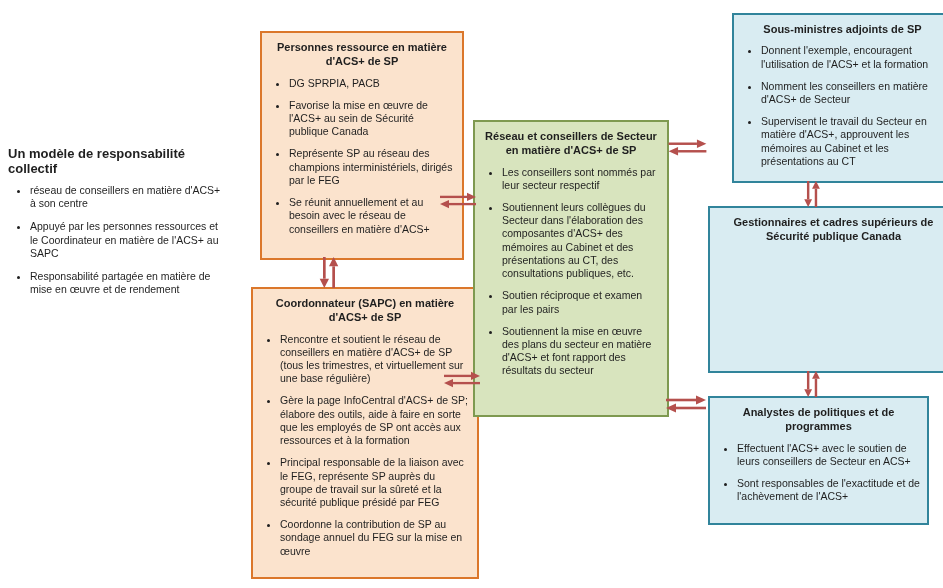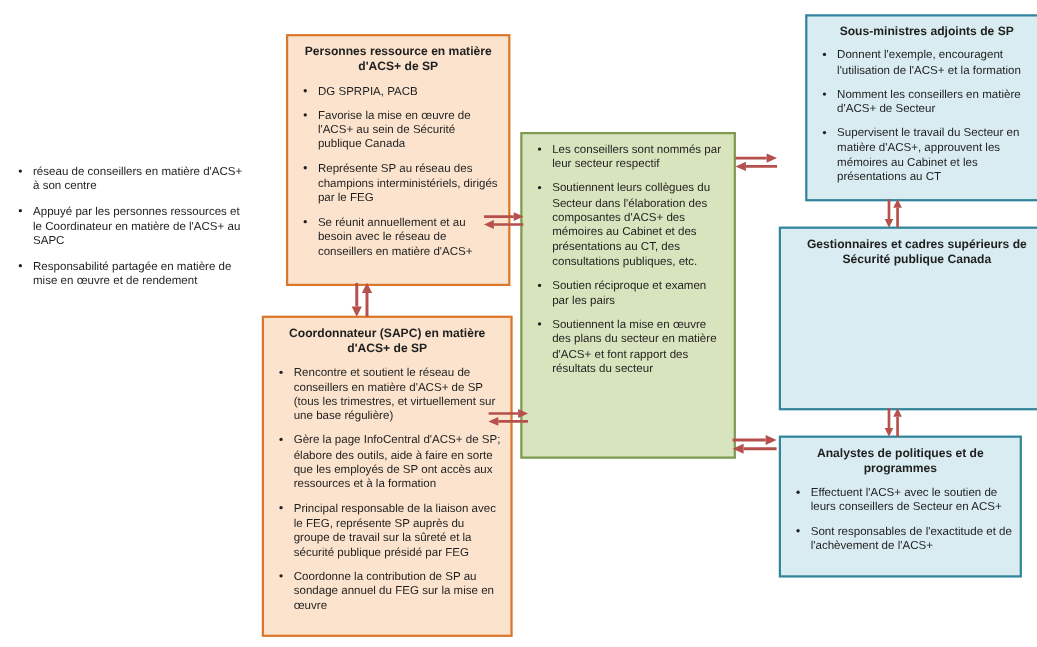--- a/index.html
+++ b/index.html
@@ -24,48 +24,50 @@
   .note .bullets li { font-size:10.5px; margin-bottom:10px; }
   .arrow { position:absolute; }
   .arrow svg { display:block; }
 </style>
 </head>
 <body>
 
 <div id="stage">
 
   <div class="note">
+    <div class="note-title">Un modèle de responsabilité collectif</div>
     <ul class="bullets">
         <li>réseau de conseillers en matière d'ACS+ à son centre</li>
         <li>Appuyé par les personnes ressources et le Coordinateur en matière de l'ACS+ au SAPC</li>
         <li>Responsabilité partagée en matière de mise en œuvre et de rendement</li>
       </ul>
   </div>
 
   <div class="box box-orange" style="left:240px; top:31px; width:204px; height:229px;">
     <div class="box-title">Personnes ressource en matière d'ACS+ de SP</div>
     <ul class="bullets">
         <li>DG SPRPIA, PACB</li>
         <li>Favorise la mise en œuvre de l'ACS+ au sein de Sécurité publique Canada</li>
         <li>Représente SP au réseau des champions interministériels, dirigés par le FEG</li>
         <li>Se réunit annuellement et au besoin avec le réseau de conseillers en matière d'ACS+</li>
       </ul>
   </div>
 
-  <div class="box box-orange" style="left:218px; top:287px; width:228px; height:292px;">
+  <div class="box box-orange" style="left:231px; top:287px; width:228px; height:292px;">
     <div class="box-title">Coordonnateur (SAPC) en matière d'ACS+ de SP</div>
     <ul class="bullets">
         <li>Rencontre et soutient le réseau de conseillers en matière d'ACS+ de SP (tous les trimestres, et virtuellement sur une base régulière)</li>
         <li>Gère la page InfoCentral d'ACS+ de SP; élabore des outils, aide à faire en sorte que les employés de SP ont accès aux ressources et à la formation</li>
         <li>Principal responsable de la liaison avec le FEG, représente SP auprès du groupe de travail sur la sûreté et la sécurité publique présidé par FEG</li>
         <li>Coordonne la contribution de SP au sondage annuel du FEG sur la mise en œuvre</li>
       </ul>
   </div>
 
   <div class="box box-green" style="left:473px; top:120px; width:196px; height:297px;">
+    <div class="box-title">Réseau et conseillers de Secteur en matière d'ACS+ de SP</div>
     <ul class="bullets">
         <li>Les conseillers sont nommés par leur secteur respectif</li>
         <li>Soutiennent leurs collègues du Secteur dans l'élaboration des composantes d'ACS+ des mémoires au Cabinet et des présentations au CT, des consultations publiques, etc.</li>
         <li>Soutien réciproque et examen par les pairs</li>
         <li>Soutiennent la mise en œuvre des plans du secteur en matière d'ACS+ et font rapport des résultats du secteur</li>
       </ul>
   </div>
 
   <div class="box box-blue" style="left:708px; top:13px; width:221px; height:170px;margin-left:24px;">
     <div class="box-title">Sous-ministres adjoints de SP</div>

